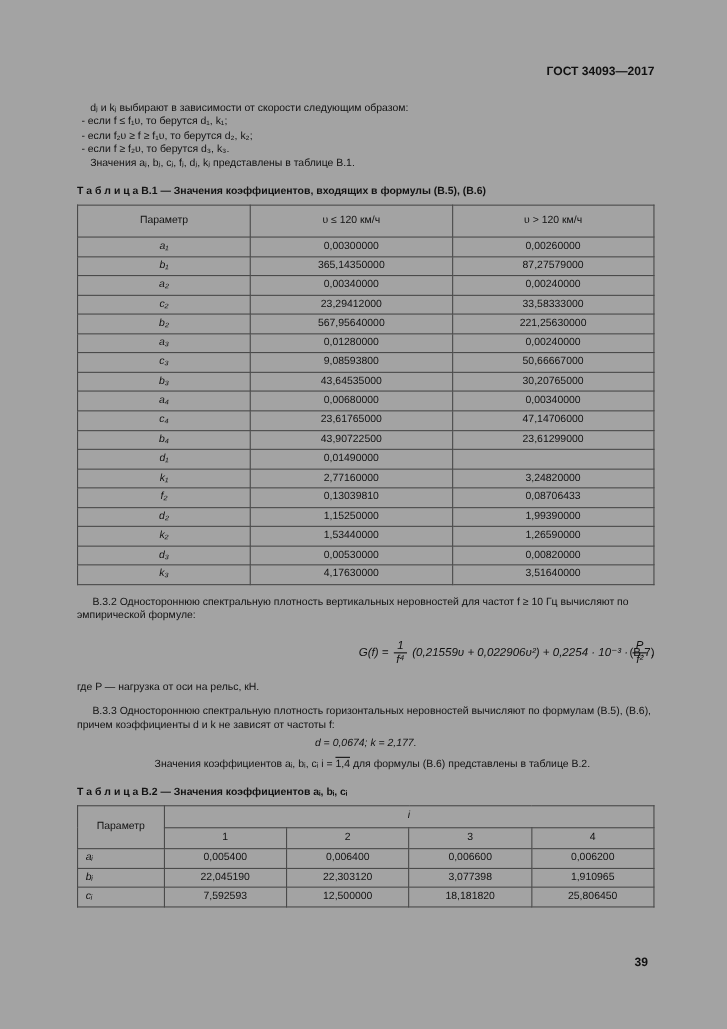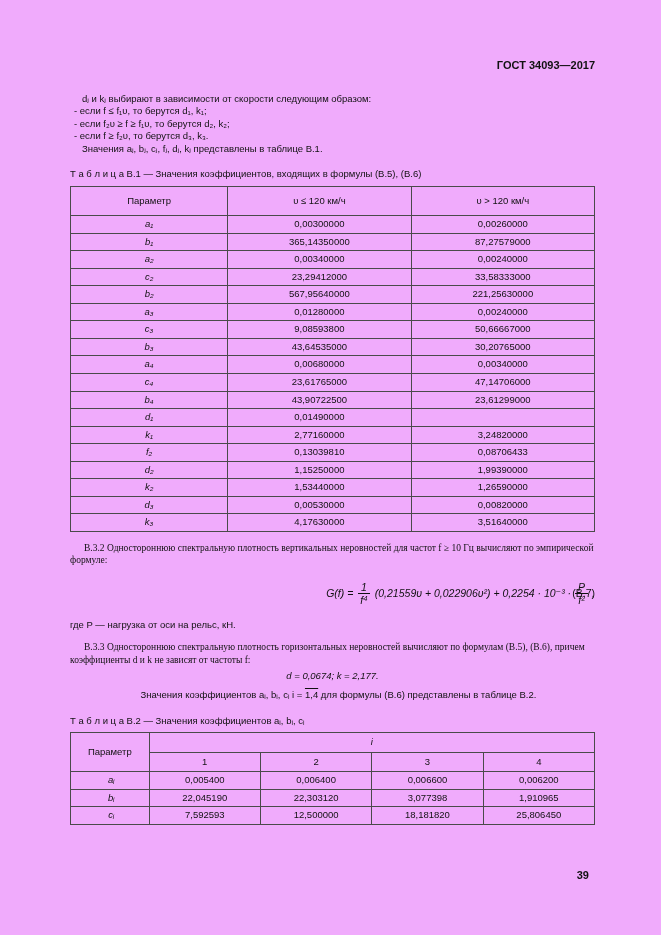--- a/index.html
+++ b/index.html
@@ -1,38 +1,38 @@
 <!DOCTYPE html>
 <html><head>
 <meta charset="utf-8">
 <style>
   * { box-sizing: border-box; }
   html, body { margin: 0; padding: 0; background: #ffffff; }
   .page {
     position: relative;
     width: 661px;
     height: 935px;
-    background: #f0abfc;
+    background: #a3a3a3;
     padding: 58px 66px 0 70px;
     font-family: "Liberation Sans", "DejaVu Sans", sans-serif;
     font-size: 9.5px;
     line-height: 1.32;
     color: #111111;
     overflow: hidden;
   }
   .doc-header {
     text-align: right;
     font-weight: bold;
     font-size: 11px;
     margin-bottom: 20px;
   }
   .intro p { margin: 0; }
   .indent { text-indent: 12px; }
   .bullet { text-indent: 4px; }
-  .caption { margin: 13px 0 5px 0; }
+  .caption { margin: 13px 0 5px 0; font-weight: bold; }
   table {
     width: 100%;
     border-collapse: collapse;
     font-size: 9.5px;
     table-layout: fixed;
   }
   th, td {
     border: 1px solid #4a4a4a;
     padding: 2px 4px;
     text-align: center;
@@ -41,22 +41,22 @@
     white-space: nowrap;
   }
   .t1 thead th { padding: 8px 4px; }
   .t1 col.c-param { width: 30%; }
   .t1 col.c-val { width: 35%; }
   .param-cell { font-style: italic; }
   .t2 col.c-param { width: 15%; }
   .t2 col.c-i { width: 21.25%; }
   .t2 thead th { padding: 3px 4px; font-style: italic; }
   .t2 thead th.plain { font-style: normal; }
-  .t2 td.param-cell { text-align: center; padding-left: 7px; }
-  .section-para { margin: 10px 0 3px 0; text-indent: 14px; font-family: Liberation Serif, serif; }
+  .t2 td.param-cell { text-align: left; padding-left: 7px; }
+  .section-para { margin: 10px 0 3px 0; text-indent: 14px; }
   .where-line { margin: 2px 0 2px 0; }
   .formula-row {
     position: relative;
     margin: 9px 0 7px 0;
     min-height: 36px;
     display: flex;
     align-items: center;
     justify-content: flex-end;
     font-style: italic;
     font-size: 10.5px;

